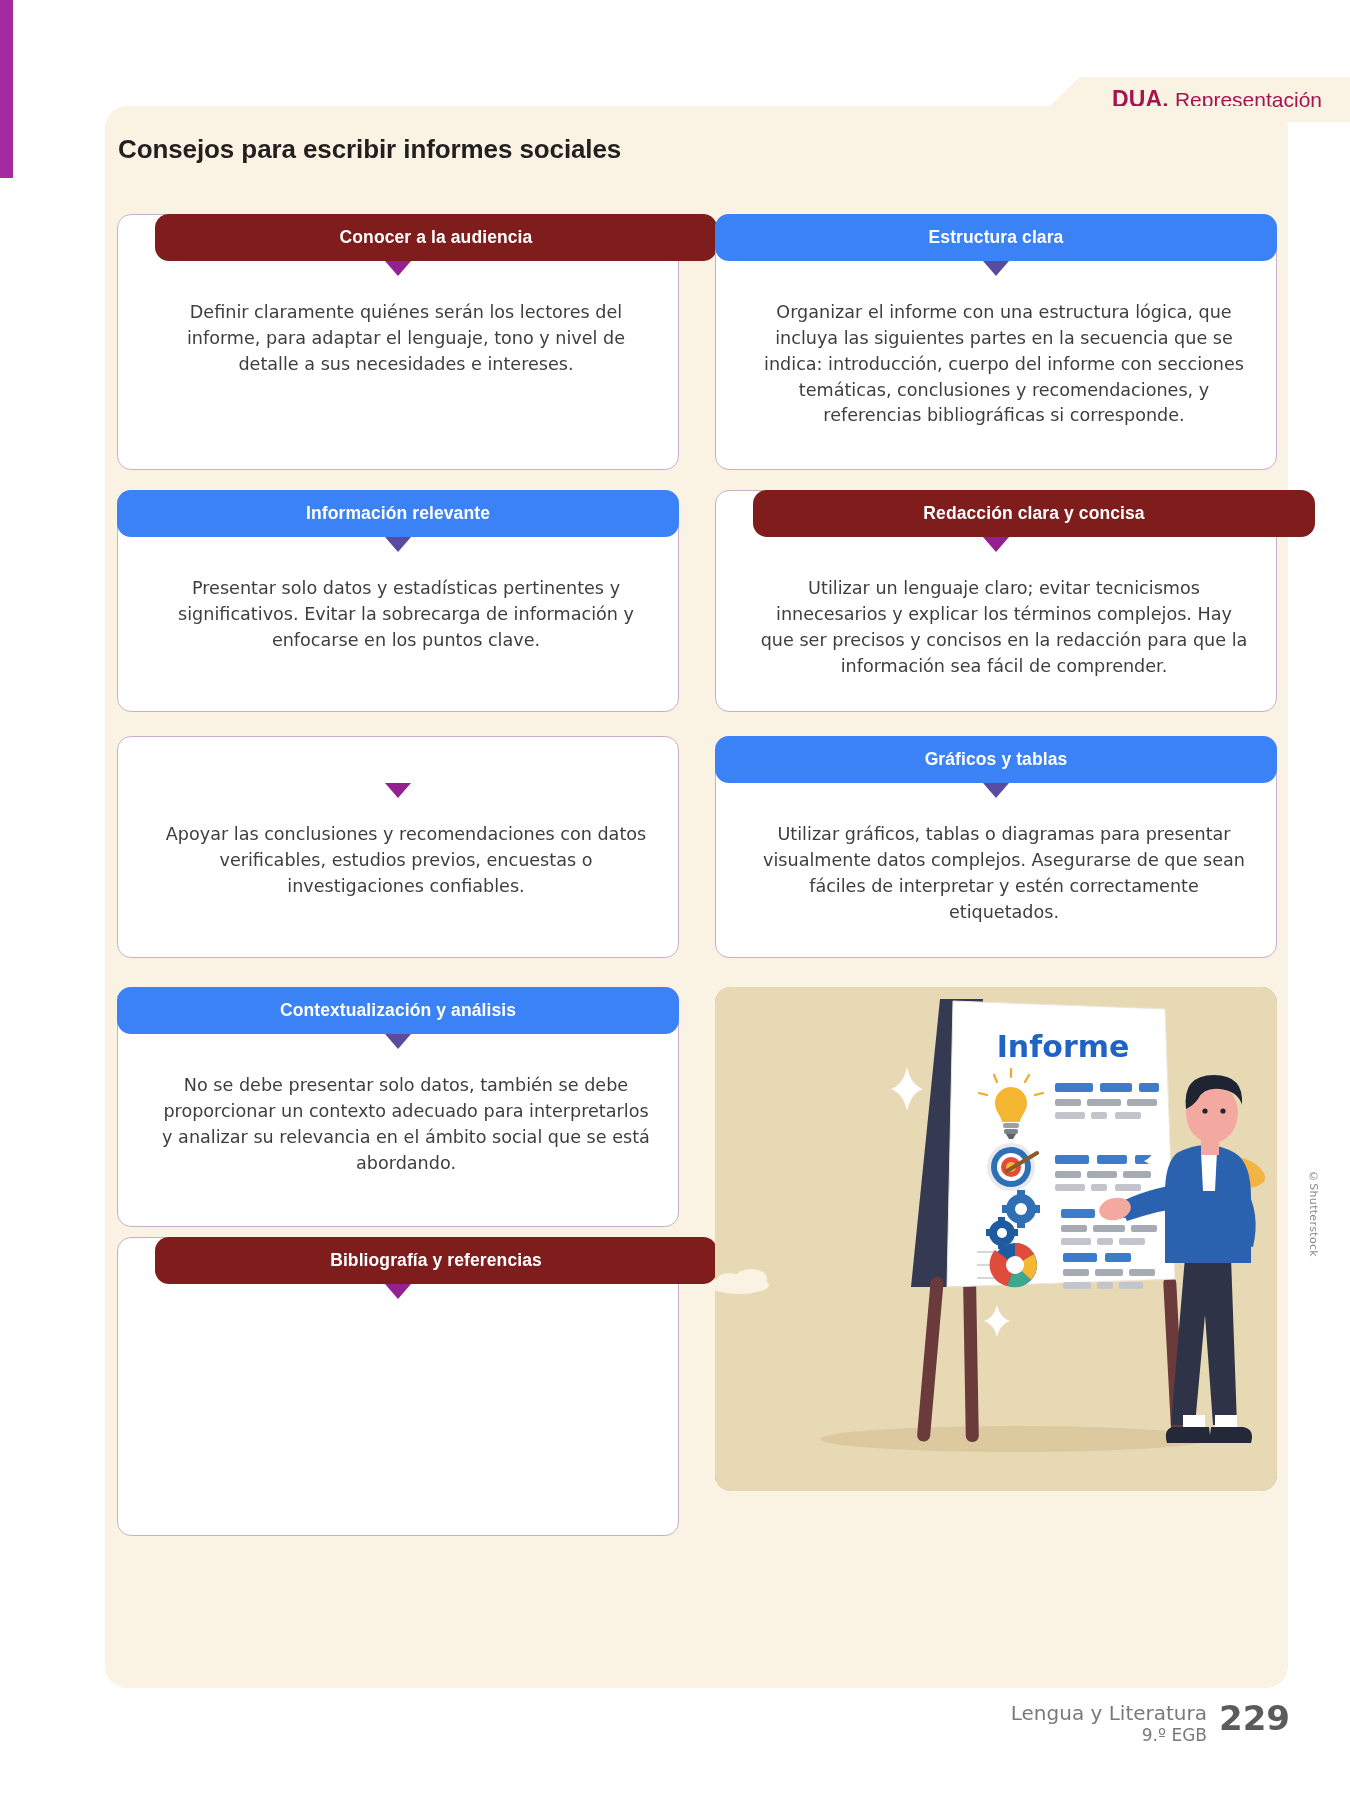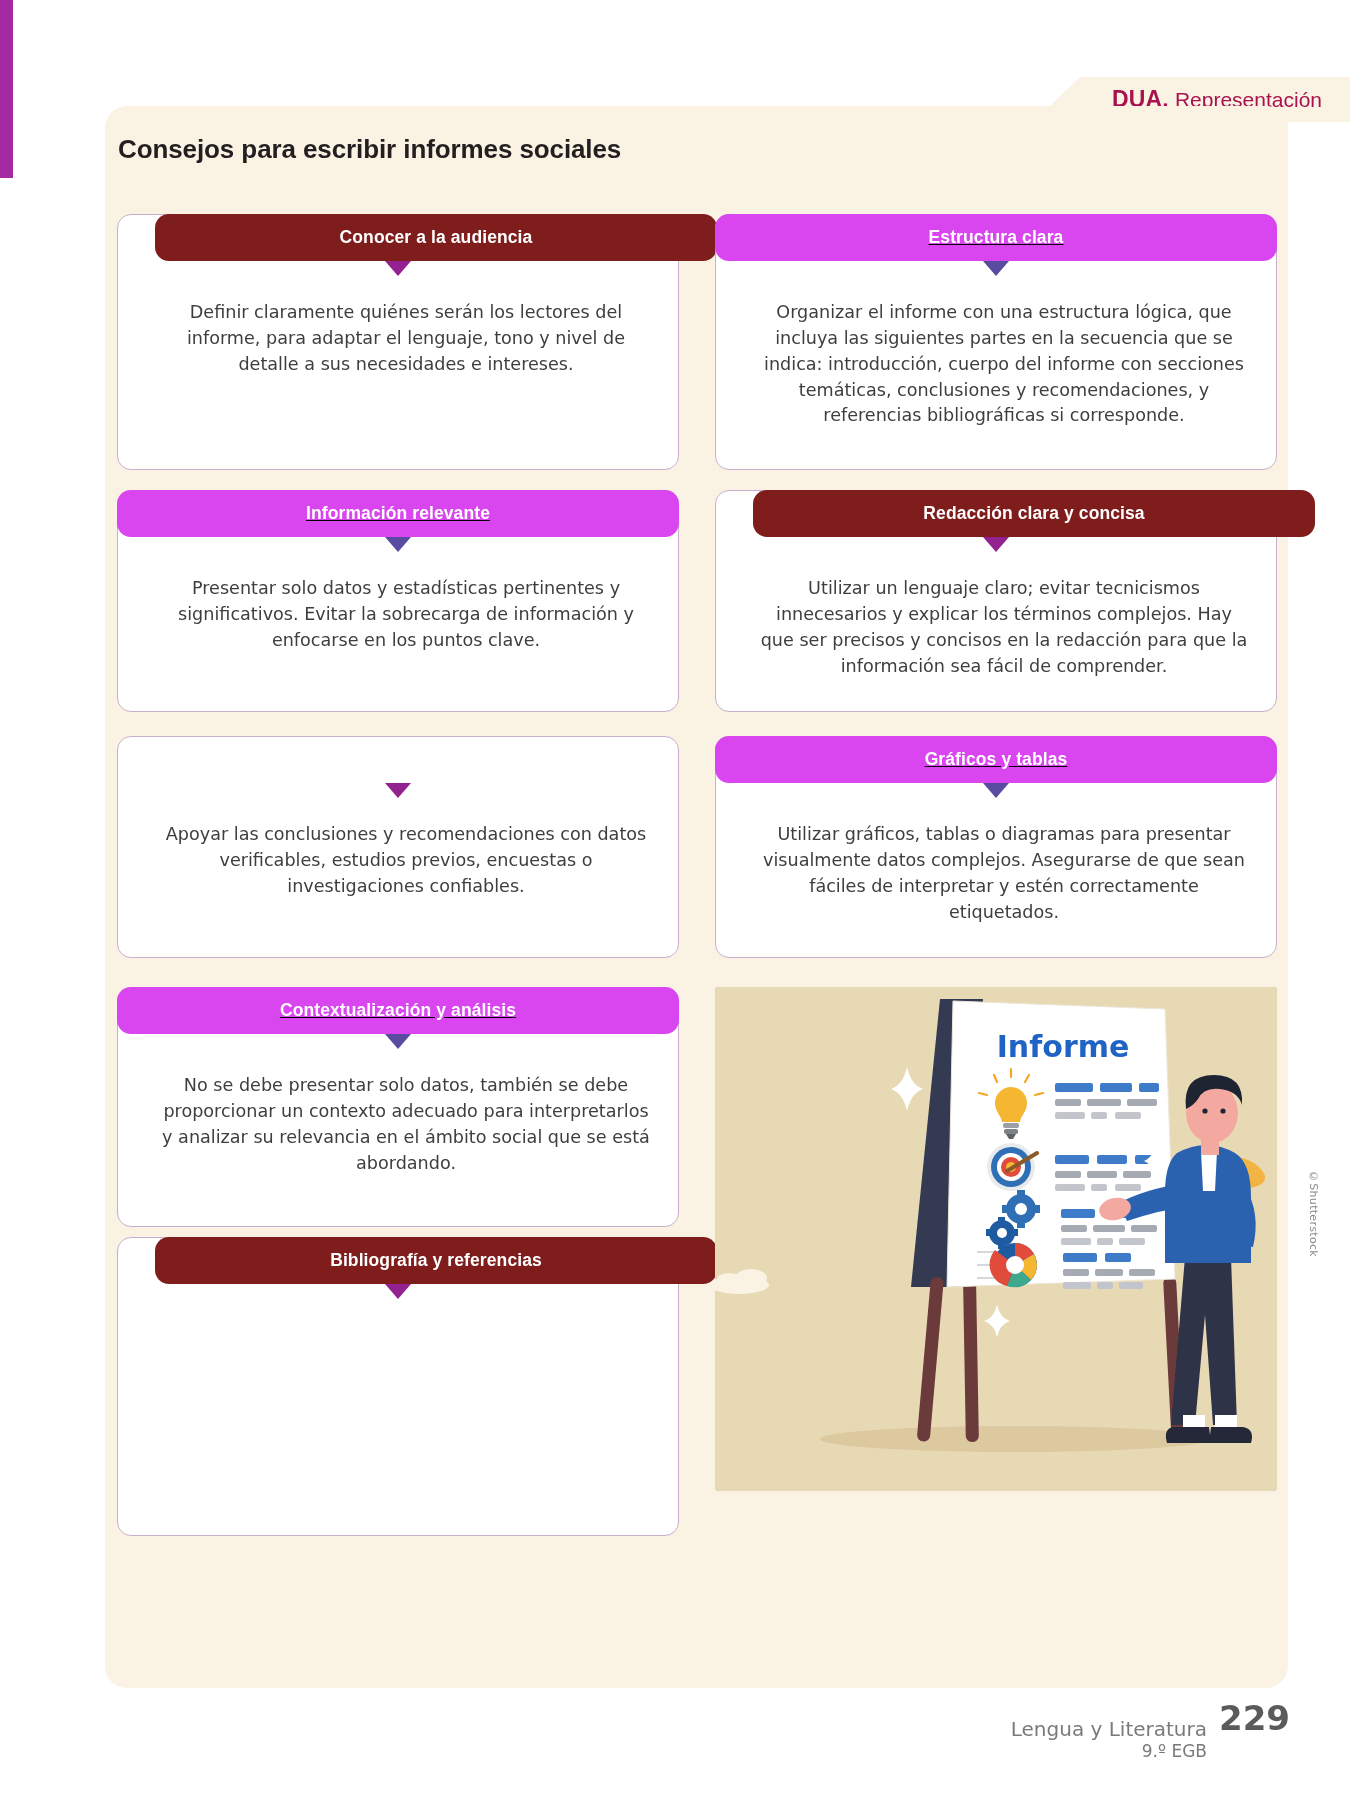--- a/index.html
+++ b/index.html
@@ -96,21 +96,21 @@
     left: -1.2px;
     top: -1.2px;
     width: calc(100% + 2.4px);
     height: 47px;
     border-radius: 14px;
     display: flex;
     align-items: center;
     justify-content: center;
   }
   .card-head.magenta { background: #7f1d1d; margin-left: 38px; }
-  .card-head.violet  { background: #d946ef; text-decoration: underline; }
+  .card-head.violet  { background: #3b82f6; }
 
   .card-head .title {
     font-size: 17.5px;
     font-weight: bold;
     color: #ffffff;
     letter-spacing: 0.1px;
     text-align: center;
     padding: 0 12px;
   }
 
@@ -136,21 +136,21 @@
     line-height: 1.47;
     color: #3E3E3E;
     text-align: center;
     font-family: "DejaVu Sans", sans-serif;
   }
 
   
   .illus {
     position: absolute;
     background: #a3a3a3;
-    border-radius: 4px;
+    border-radius: 16px;
     overflow: hidden;
   }
 
   .credit {
     position: absolute;
     right: 30px;
     top: 1170px;
     font-size: 11px;
     color: #8A8A8A;
     writing-mode: vertical-rl;
@@ -165,21 +165,21 @@
     top: 1703px;
     display: flex;
     align-items: flex-start;
     gap: 12px;
   }
   .footer-text {
     text-align: right;
     color: #7A7A7A;
     font-family: "DejaVu Sans", sans-serif;
   }
-  .footer-line1 { font-size: 20px; line-height: 1.08; margin-top: 16px; }
+  .footer-line1 { font-size: 20px; line-height: 1.08; }
   .footer-line2 { font-size: 17px; line-height: 1.2; }
   .footer-page {
     font-size: 34px;
     font-weight: bold;
     color: #5B5B5B;
     line-height: 0.94;
     font-family: "DejaVu Sans", sans-serif;
   }
 </style>
 </head>

